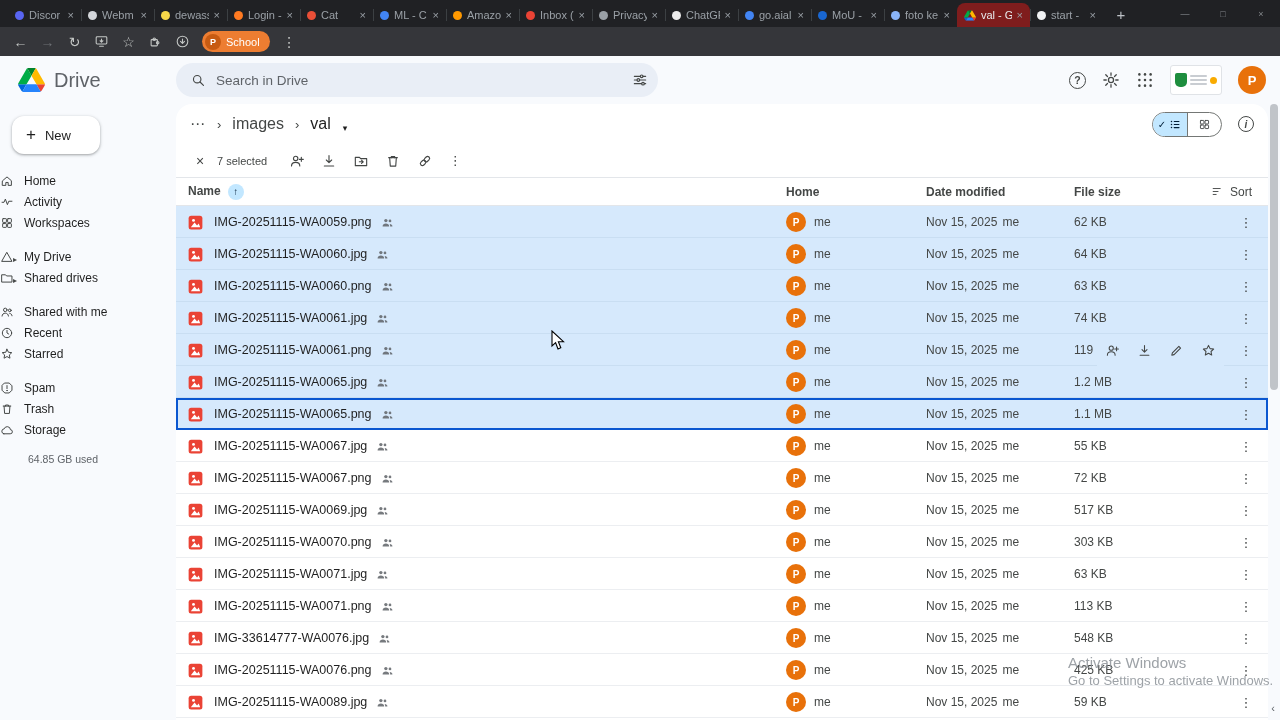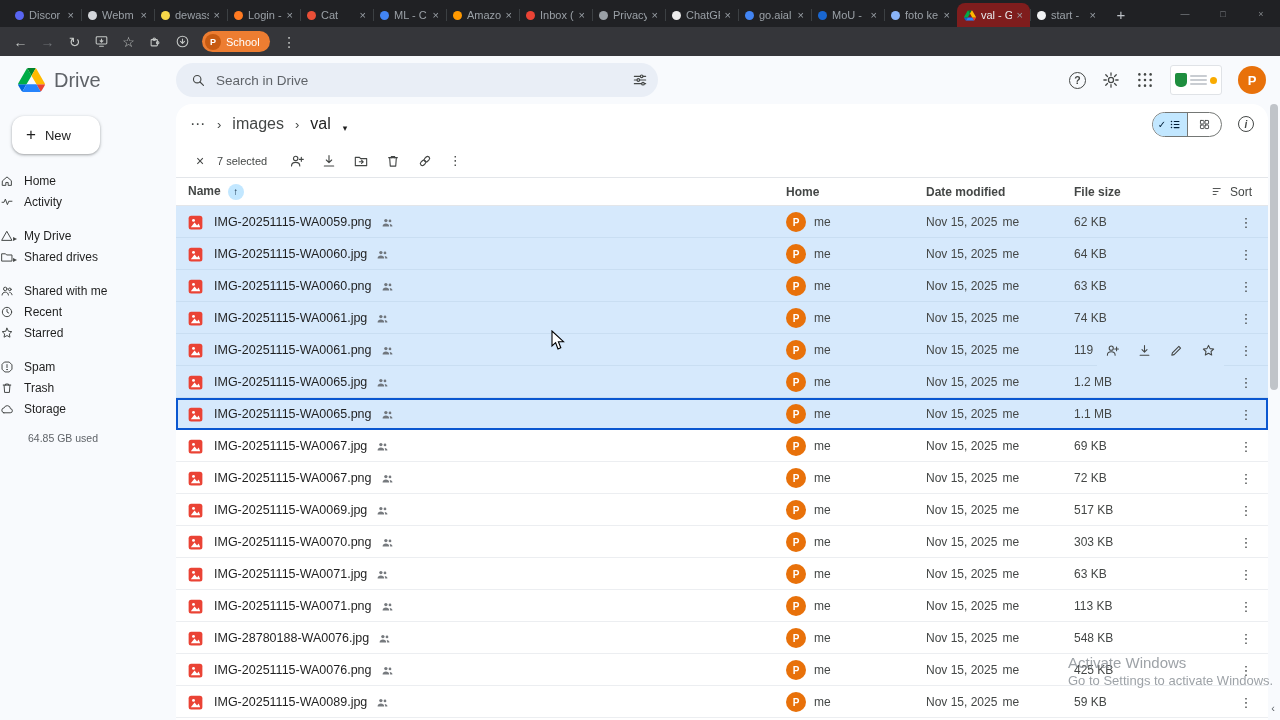--- a/index.html
+++ b/index.html
@@ -504,20 +504,26 @@
               <use href="#i-home"></use>
             </svg>
             <span>Home</span>
           </div>
         <div class="side-item">
             <svg>
               <use href="#i-activity"></use>
             </svg>
             <span>Activity</span>
           </div>
+        <div class="side-item">
+            <svg>
+              <use href="#i-grid4"></use>
+            </svg>
+            <span>Workspaces</span>
+          </div>
       </div>
       <div class="side-group">
         <div class="side-item">
             <span class="caret">▸</span>
             <svg>
               <use href="#i-mydrive"></use>
             </svg>
             <span>My Drive</span>
           </div>
         <div class="side-item">
@@ -820,21 +826,21 @@
             </svg>
           <span class="c-fill"></span>
           <div class="c-owner">
             <span class="av">P</span>
             <span class="otext">me</span>
           </div>
           <div class="c-mod">
             <span>Nov 15, 2025</span>
             <span>me</span>
           </div>
-          <div class="c-size">69 KB</div>
+          <div class="c-size">55 KB</div>
 
           <div class="c-menu">⋮</div>
         </div>
           <div class="row">
           <svg class="fico">
               <use href="#i-imgfile"></use>
             </svg>
           <span class="fname">IMG-20251115-WA0067.png</span>
           <svg class="shared-ic">
               <use href="#i-people-fill"></use>
@@ -933,21 +939,21 @@
             <span>me</span>
           </div>
           <div class="c-size">113 KB</div>
 
           <div class="c-menu">⋮</div>
         </div>
           <div class="row">
           <svg class="fico">
               <use href="#i-imgfile"></use>
             </svg>
-          <span class="fname">IMG-28780188-WA0076.jpg</span>
+          <span class="fname">IMG-33614777-WA0076.jpg</span>
           <svg class="shared-ic">
               <use href="#i-people-fill"></use>
             </svg>
           <span class="c-fill"></span>
           <div class="c-owner">
             <span class="av">P</span>
             <span class="otext">me</span>
           </div>
           <div class="c-mod">
             <span>Nov 15, 2025</span>

